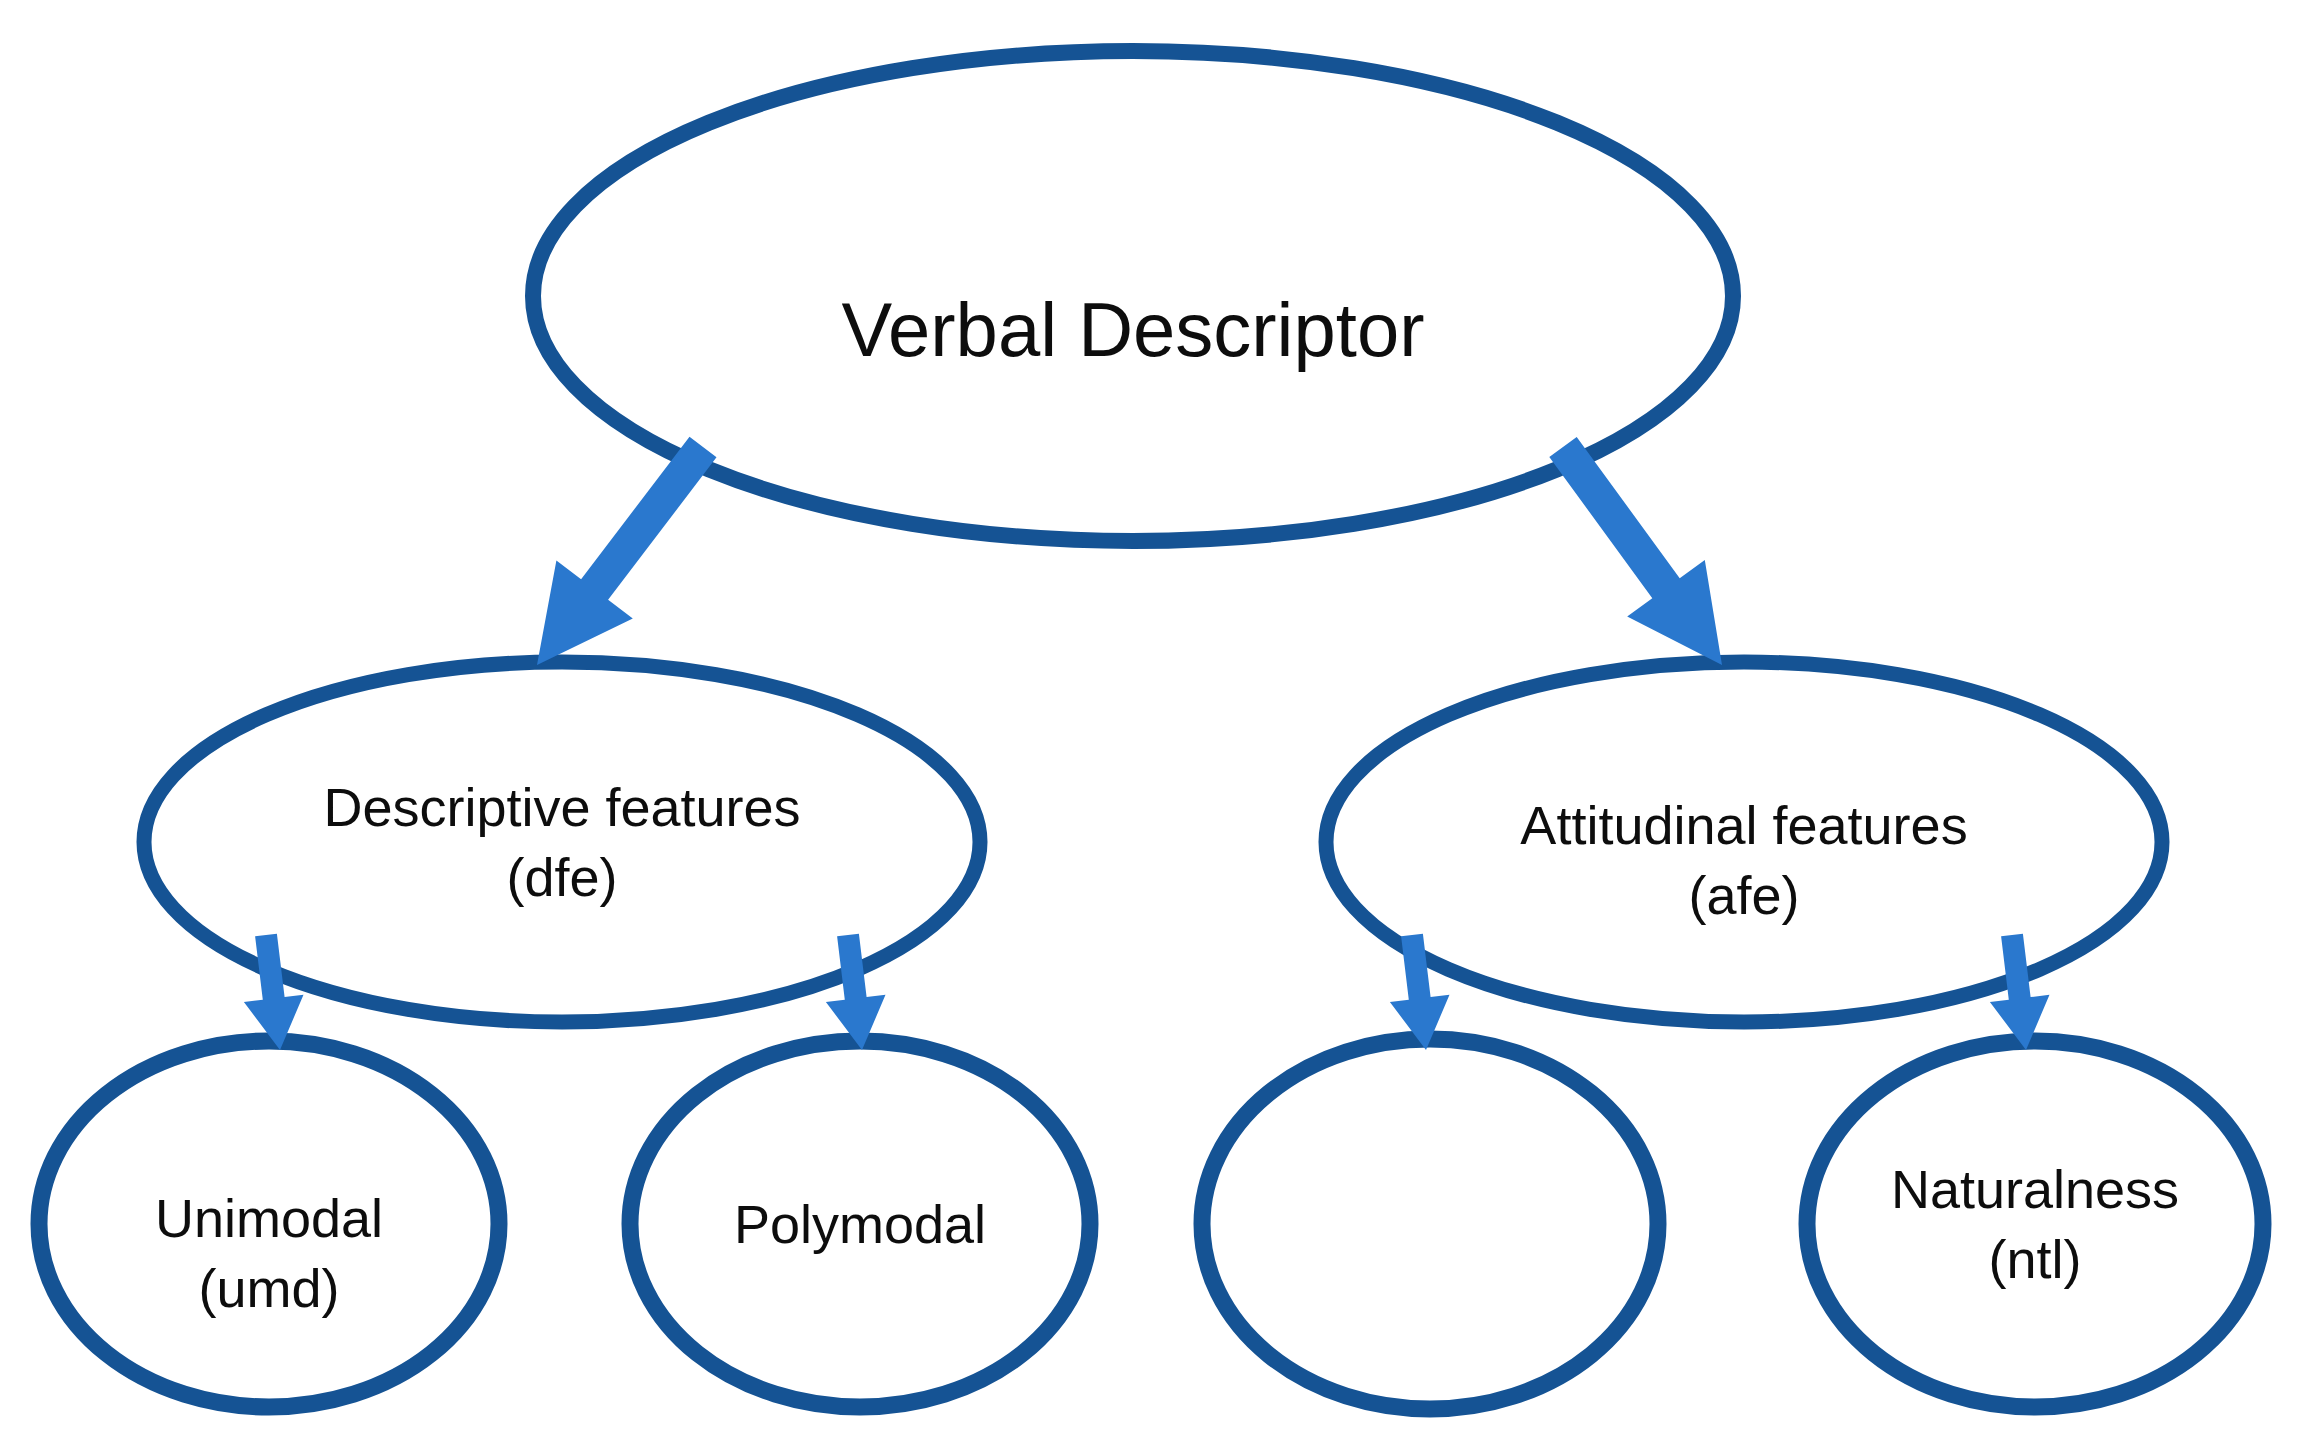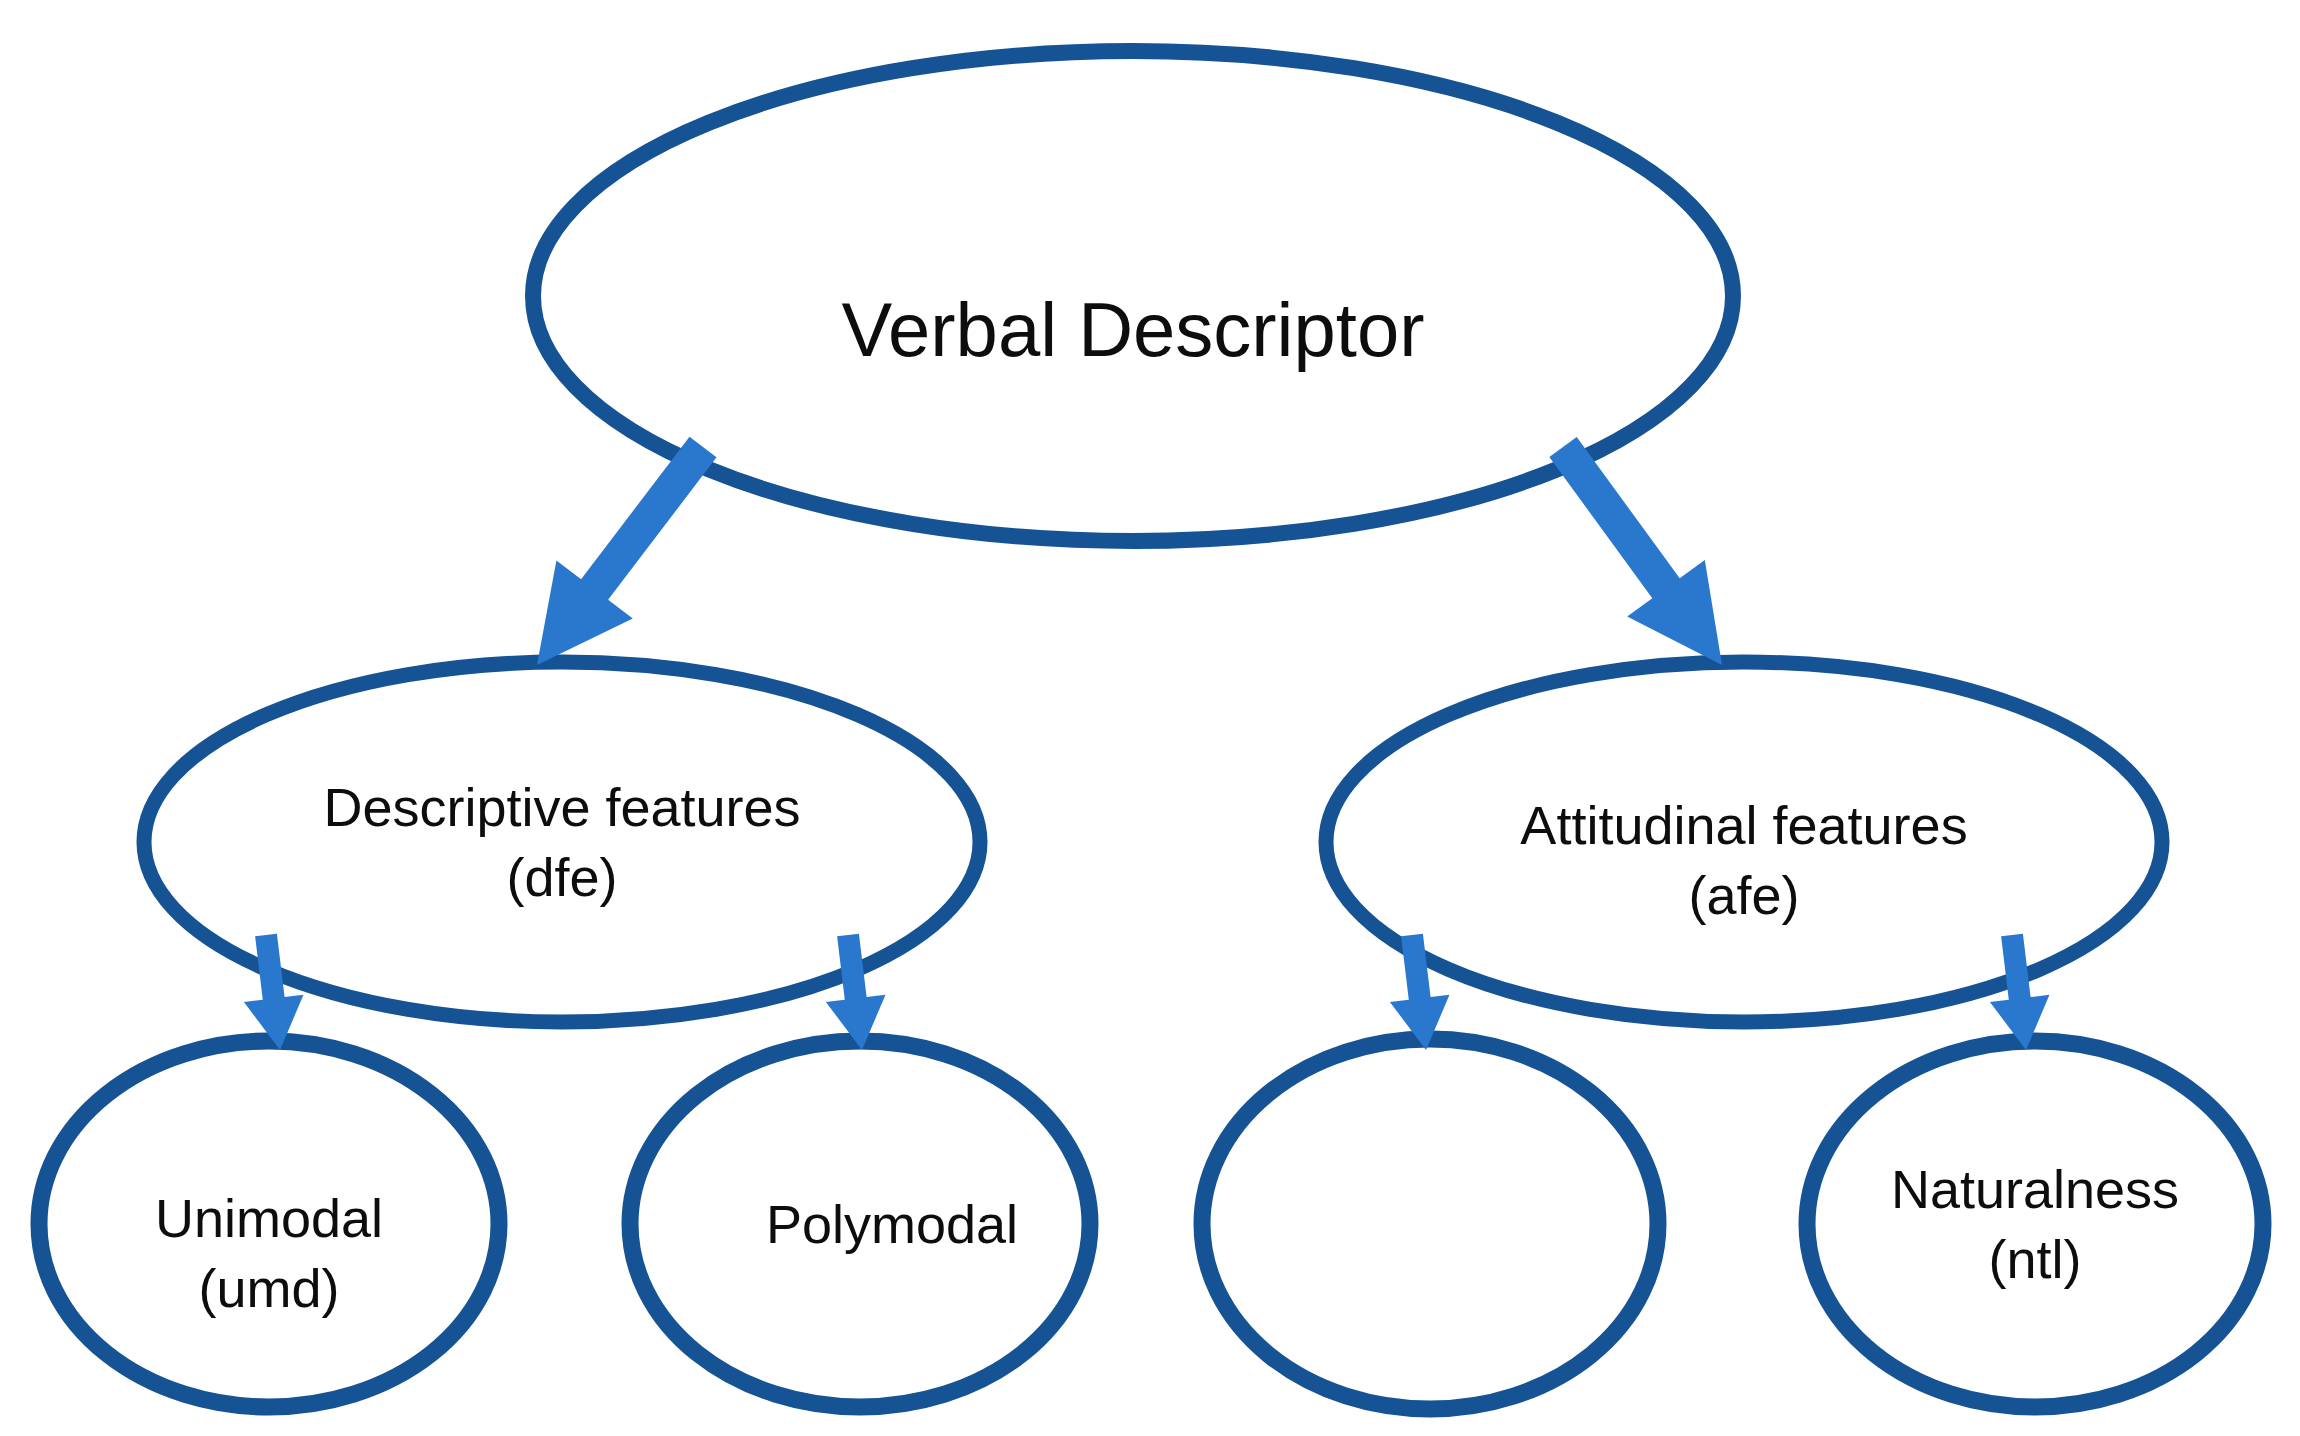--- a/index.html
+++ b/index.html
@@ -91,21 +91,21 @@
   <div class="label mid-label" style="left:1744px; top:842px;margin-top:18px;">
     <span>Attitudinal features</span>
     <span>(afe)</span>
   </div>
 
   <div class="label leaf-label" style="left:269px; top:1253px;">
     <span>Unimodal</span>
     <span>(umd)</span>
   </div>
 
-  <div class="label leaf-label" style="left:860px; top:1224px;margin-left:32px;">
+  <div class="label leaf-label" style="left:860px; top:1224px;">
     <span>Polymodal</span>
   </div>
 
 
   <div class="label leaf-label" style="left:2035px; top:1224px;">
     <span>Naturalness</span>
     <span>(ntl)</span>
   </div>
 
 </div>

